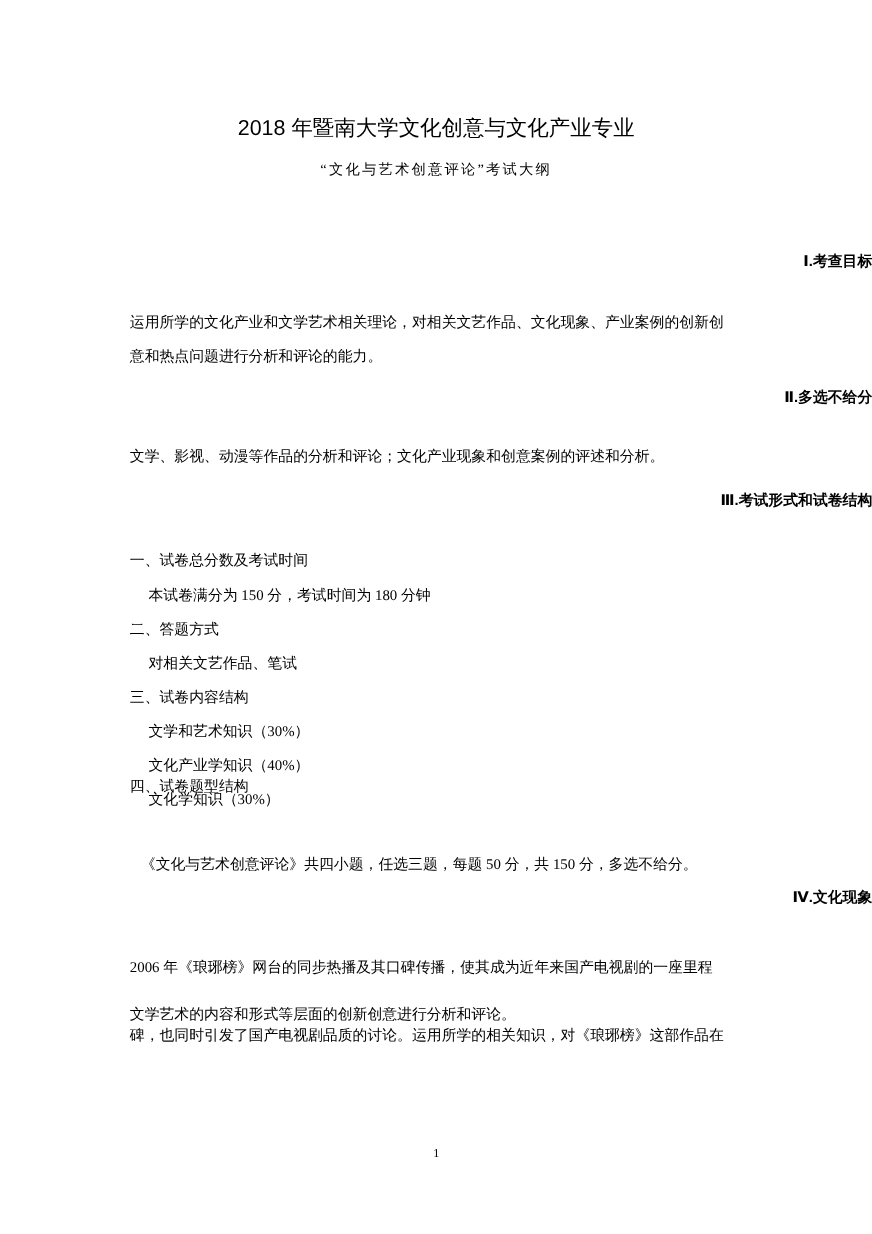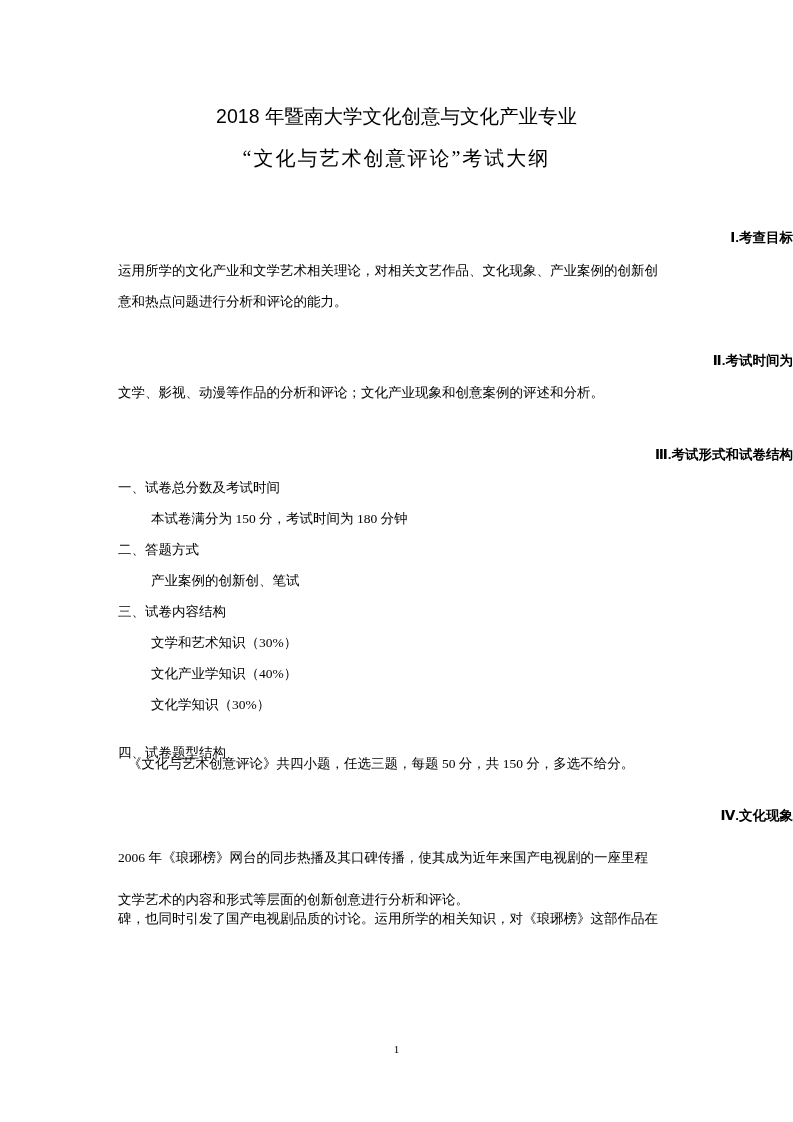--- a/index.html
+++ b/index.html
@@ -1,51 +1,51 @@
 <!DOCTYPE html>
 <html><head>
 <meta charset="utf-8">
 <style>
   html, body { margin:0; padding:0; background:#ffffff; }
   body { width:793px; height:1122px; position:relative; overflow:hidden;
          font-family:"Liberation Serif","DejaVu Serif",serif; color:#000; }
   .abs { position:absolute; white-space:nowrap; }
   .title1 { left:0; width:793px; text-align:center; top:103px; font-size:19.5px;
             font-family:"Liberation Sans","DejaVu Sans",sans-serif; }
-  .title2 { left:0; width:793px; text-align:center; top:145px; font-size:20px; letter-spacing:2px; }
+  .title2 { left:0; width:793px; text-align:center; top:145px; font-size:13px; letter-spacing:2px; }
   .h { left:0; width:793px; text-align:right; font-size:13.5px; font-weight:bold;
        font-family:"Liberation Sans","DejaVu Sans",sans-serif; }
-  .p { font-size:13.5px; left:118px; }
-  .ind { left:151px; }
+  .p { font-size:13.5px; left:118px;margin-top:22px; }
+  .ind { left:135px; }
   .pnum { left:0; width:793px; text-align:center; top:1043px; font-size:11px; }
 </style>
 </head>
 <body>
 
 <div>
   <div class="abs title1">2018 年暨南大学文化创意与文化产业专业</div>
   <div class="abs title2">“文化与艺术创意评论”考试大纲</div>
 
   <div class="abs h" style="top:229px">Ⅰ.考查目标</div>
   <div class="abs p" style="top:262px">运用所学的文化产业和文学艺术相关理论，对相关文艺作品、文化现象、产业案例的创新创</div>
   <div class="abs p" style="top:293px">意和热点问题进行分析和评论的能力。</div>
 
-  <div class="abs h" style="top:352px">Ⅱ.考试时间为</div>
+  <div class="abs h" style="top:352px">Ⅱ.多选不给分</div>
   <div class="abs p" style="top:384px">文学、影视、动漫等作品的分析和评论；文化产业现象和创意案例的评述和分析。</div>
 
   <div class="abs h" style="top:446px">Ⅲ.考试形式和试卷结构</div>
   <div class="abs p" style="top:479px">一、试卷总分数及考试时间</div>
   <div class="abs p ind" style="top:510px">本试卷满分为 150 分，考试时间为 180 分钟</div>
   <div class="abs p" style="top:541px">二、答题方式</div>
-  <div class="abs p ind" style="top:572px">产业案例的创新创、笔试</div>
+  <div class="abs p ind" style="top:572px">对相关文艺作品、笔试</div>
   <div class="abs p" style="top:603px">三、试卷内容结构</div>
   <div class="abs p ind" style="top:634px">文学和艺术知识（30%）</div>
   <div class="abs p ind" style="top:665px">文化产业学知识（40%）</div>
   <div class="abs p ind" style="top:696px">文化学知识（30%）</div>
-  <div class="abs p" style="top:744px">四、试卷题型结构</div>
+  <div class="abs p" style="top:684px">四、试卷题型结构</div>
   <div class="abs p" style="top:755px; left:128px">《文化与艺术创意评论》共四小题，任选三题，每题 50 分，共 150 分，多选不给分。</div>
 
   <div class="abs h" style="top:807px">Ⅳ.文化现象</div>
   <div class="abs p" style="top:849px">2006 年《琅琊榜》网台的同步热播及其口碑传播，使其成为近年来国产电视剧的一座里程</div>
   <div class="abs p" style="top:910px">碑，也同时引发了国产电视剧品质的讨论。运用所学的相关知识，对《琅琊榜》这部作品在</div>
   <div class="abs p" style="top:891px">文学艺术的内容和形式等层面的创新创意进行分析和评论。</div>
 
   <div class="abs pnum">1</div>
 </div>
 

